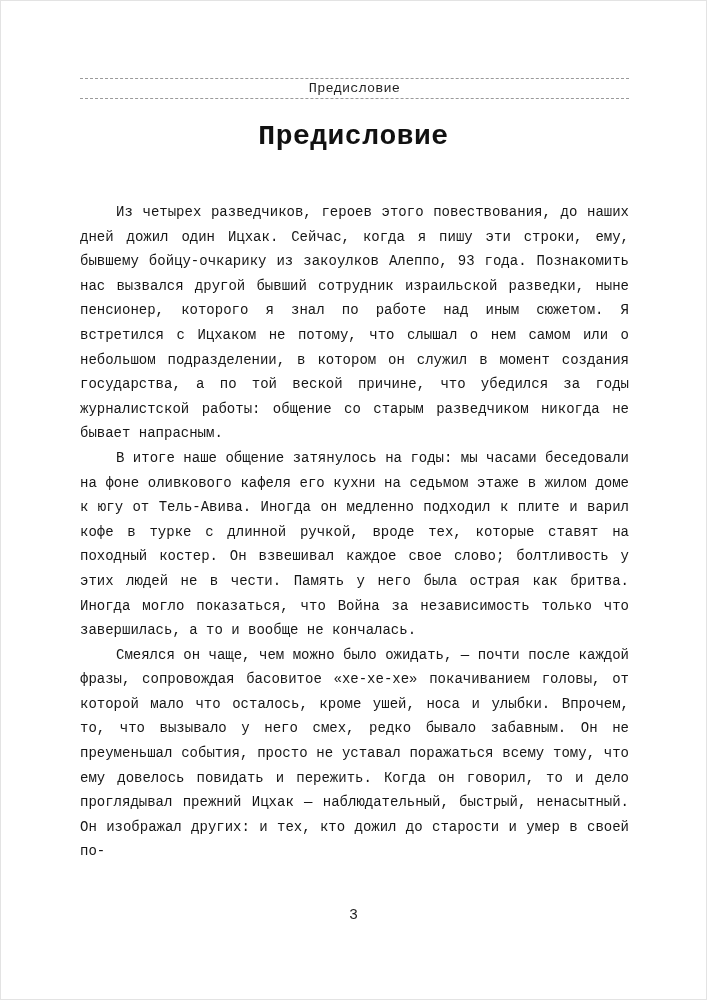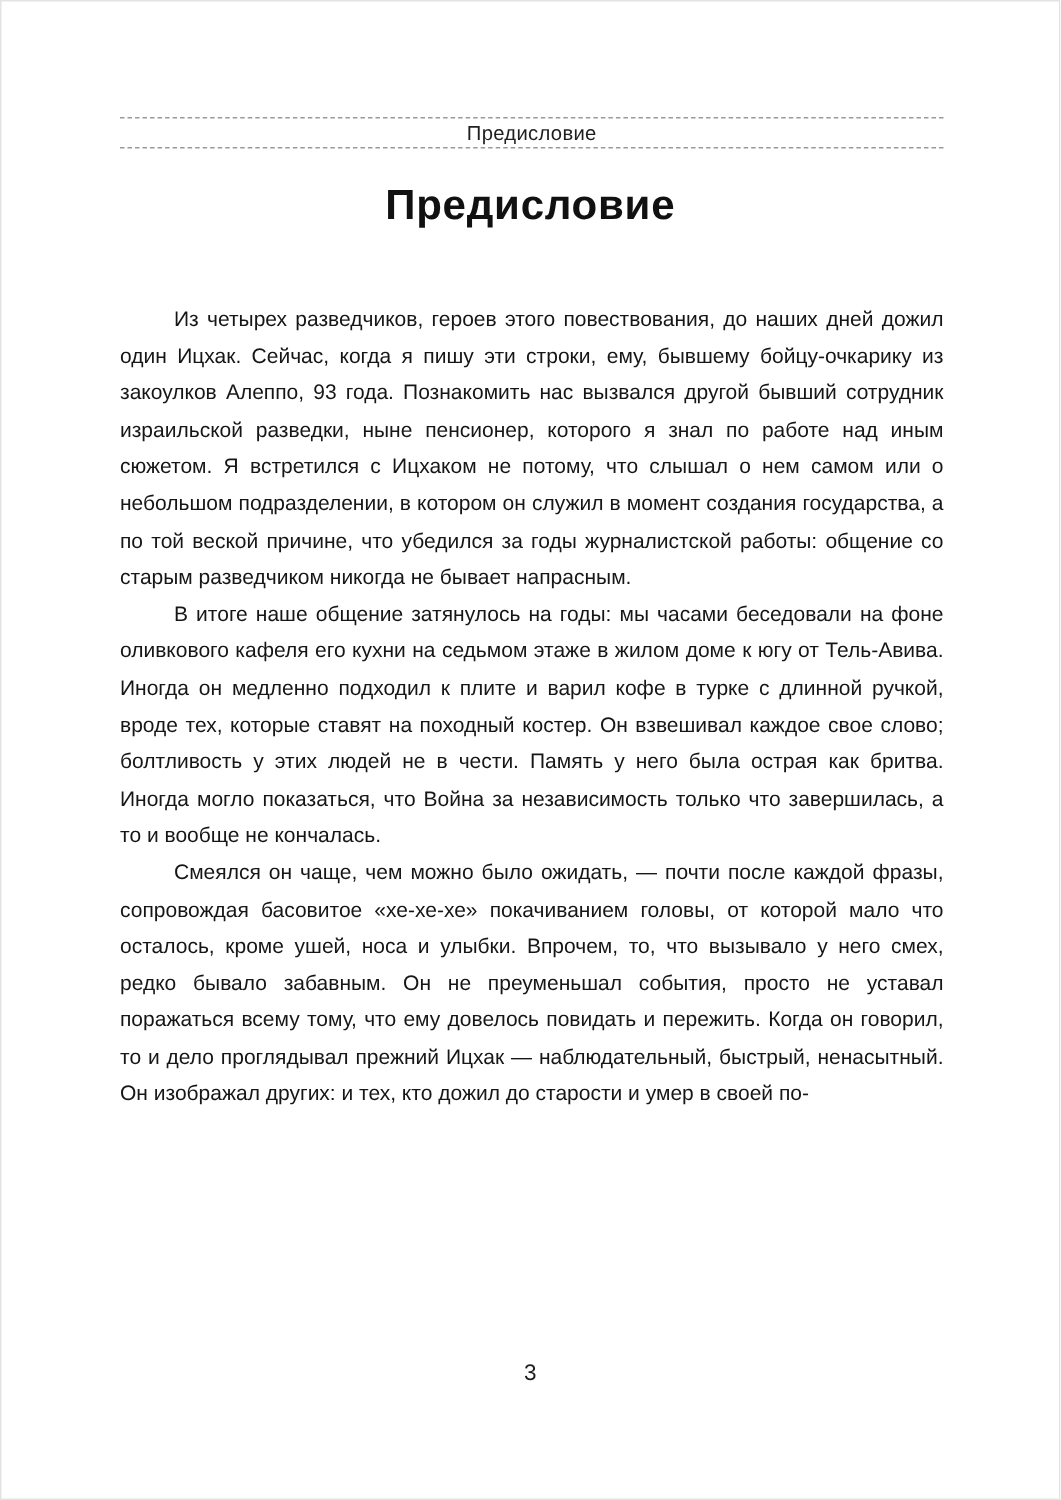--- a/index.html
+++ b/index.html
@@ -7,21 +7,21 @@
       padding: 0;
       background: #ffffff;
     }
     .page {
       position: relative;
       width: 707px;
       height: 1000px;
       background: #ffffff;
       box-sizing: border-box;
       border: 1px solid #e3e3e3;
-      font-family: Liberation Sans, sans-serif;
+      font-family: Liberation Mono, monospace;
       color: #1a1a1a;
       overflow: hidden;
     }
     .running-header {
       position: absolute;
       top: 77px;
       left: 79px;
       right: 77px;
       text-align: center;
     }

